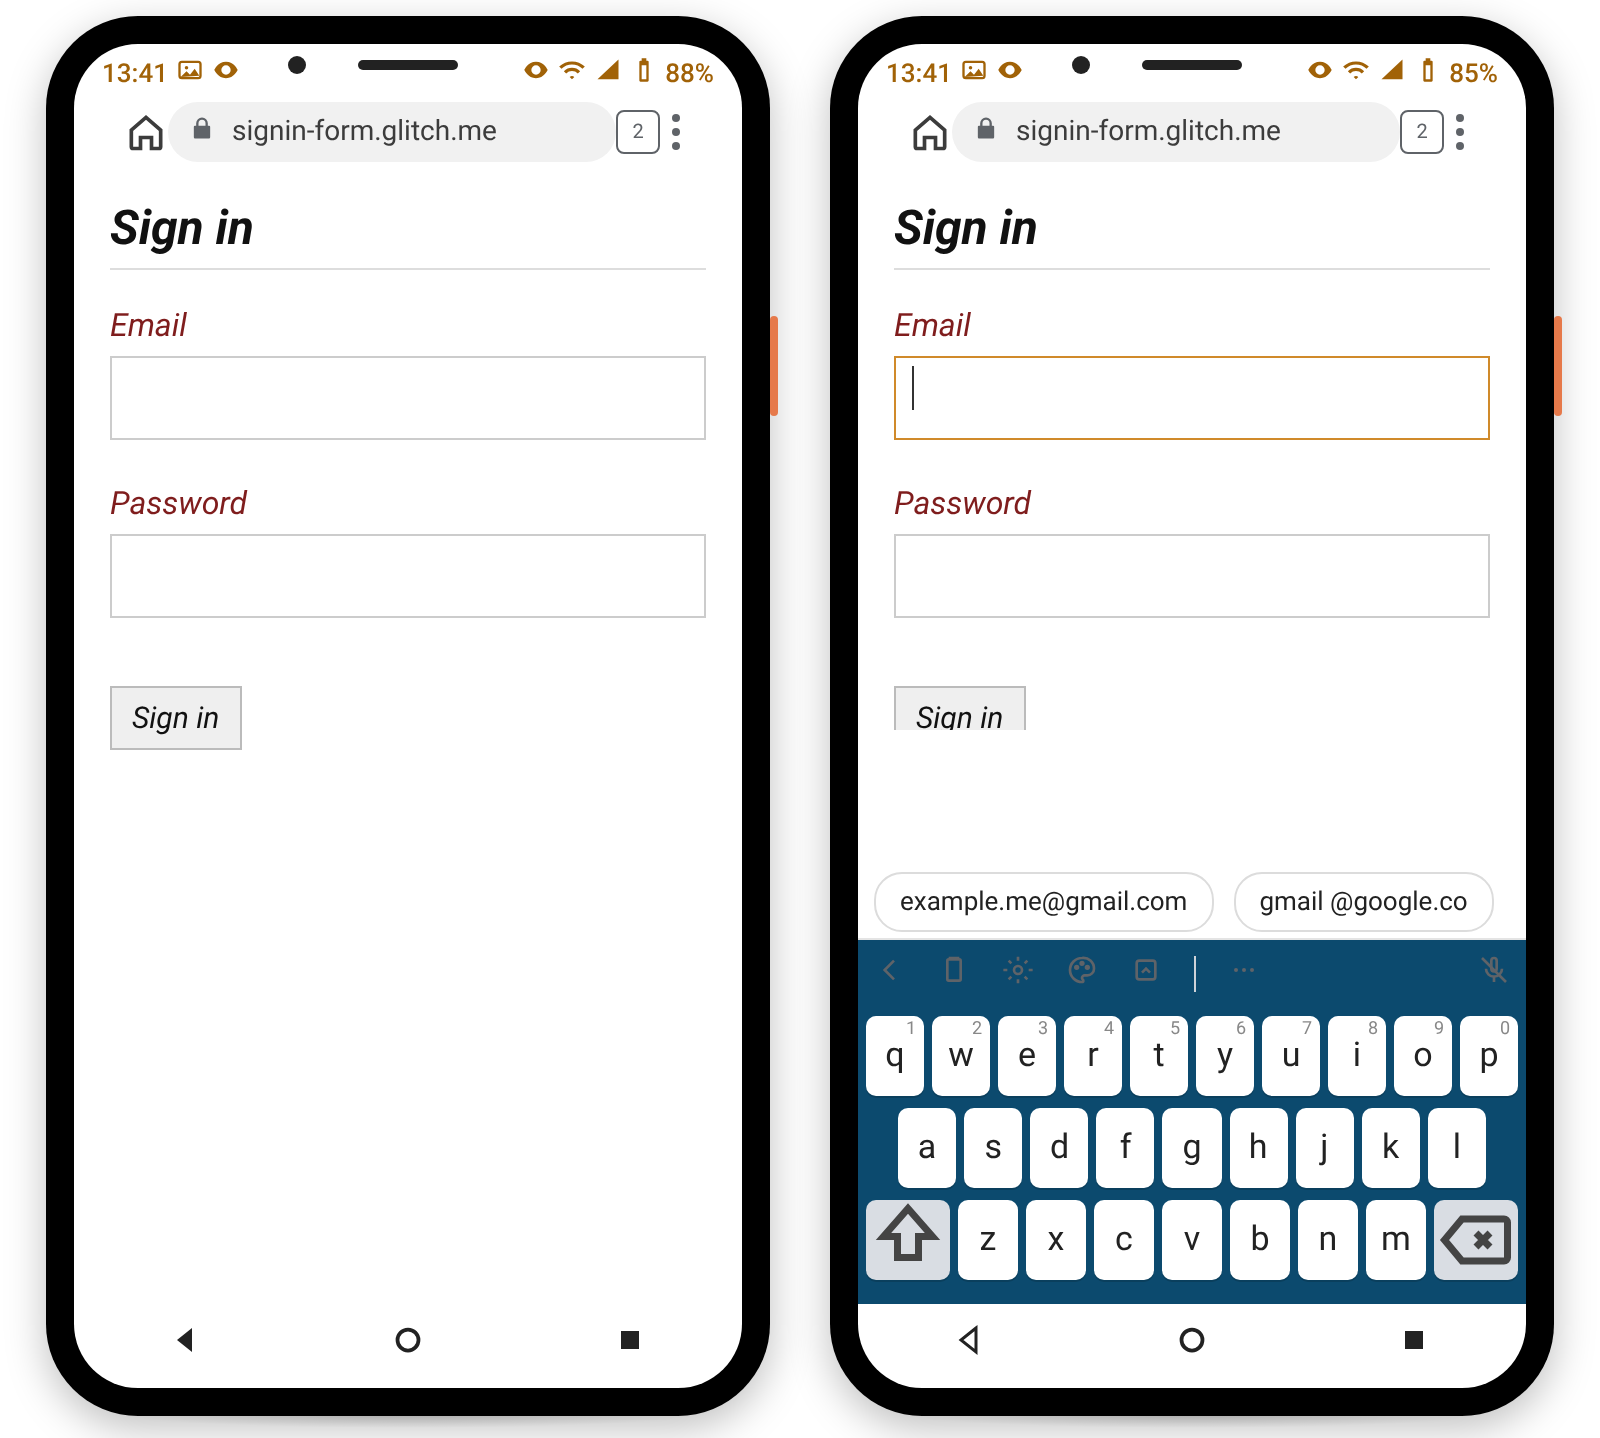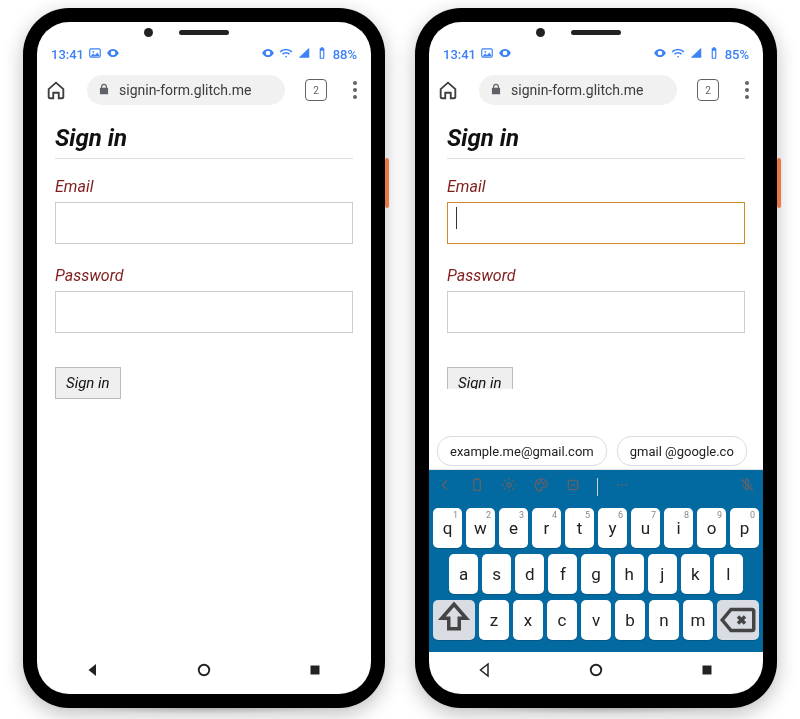--- a/index.html
+++ b/index.html
@@ -3,44 +3,44 @@
 <meta charset="utf-8">
 <style>
   html,body{margin:0;padding:0;background:#fff;font-family:Roboto,Arial,sans-serif;}
   .stage{width:800px;height:719px;position:relative;display:flex;gap:30px;justify-content:center;align-items:flex-start;padding-top:8px;}
   .phone{width:362px;height:700px;position:relative;}
   .frame{position:absolute;inset:0;border-radius:46px;background:#000;box-shadow:0 6px 20px rgba(0,0,0,.25);}
   .inner{position:absolute;left:14px;right:14px;top:14px;bottom:14px;border-radius:32px;background:#fff;overflow:hidden;}
   .spk{position:absolute;top:22px;left:50%;transform:translateX(-50%);width:50px;height:5px;border-radius:3px;background:#222;z-index:6;}
   .cam{position:absolute;top:20px;left:calc(50% - 60px);width:9px;height:9px;border-radius:50%;background:#222;z-index:6;}
   .sidebtn{position:absolute;width:4px;background:#e6794a;border-radius:2px;}
-  .statusbar{height:24px;margin-top:24px;display:flex;justify-content:space-between;align-items:flex-start;padding:0 14px;font-size:13px;font-weight:500;color:#3b82f6;}
+  .statusbar{height:24px;display:flex;justify-content:space-between;align-items:flex-end;padding:0 14px;font-size:13px;font-weight:500;color:#a16207;}
   .sicons{display:flex;gap:4px;align-items:center;}
   .sicons svg{width:14px;height:14px;}
-  .omni{height:40px;display:flex;align-items:center;gap:20px;padding:0 8px;}
+  .omni{height:40px;display:flex;align-items:center;gap:0;padding:0 25px;}
   .home-ic{width:22px;display:flex;justify-content:center;}
   .urlpill{flex:1;height:30px;background:#f1f1f1;border-radius:16px;display:flex;align-items:center;padding:0 10px;gap:8px;color:#3c3c3c;font-size:14px;}
   .urlpill .lock{width:14px;height:14px;color:#5f6368;}
   .sq{width:20px;height:20px;border:1.5px solid #5f6368;border-radius:4px;display:flex;align-items:center;justify-content:center;font-size:10px;color:#5f6368;}
   .menu3{display:flex;flex-direction:column;gap:3px;padding:0 6px;}
   .menu3 span{width:4px;height:4px;border-radius:50%;background:#5f6368;}
   .content{padding:10px 18px;font-style:italic;}
   .h1{font-size:24px;font-weight:700;color:#111;margin:4px 0 4px;}
   .hr{border:none;border-top:1px solid #ddd;margin:6px 0 18px;}
   .lbl{font-size:16px;color:#7f1d1d;margin-bottom:6px;}
   .inp{width:100%;height:42px;box-sizing:border-box;border:1px solid #ccc;background:#fff;padding:4px 8px;font-size:16px;outline:none;}
   .inp.focus{border:1px solid #d08a2a;}
   .cursor{display:inline-block;width:1px;height:22px;background:#333;vertical-align:middle;}
   .gap{height:22px;}
   .btn{display:inline-block;border:1px solid #bbb;background:#efefef;padding:6px 10px;font-size:15px;color:#111;}
   .btncut{position:relative;overflow:hidden;height:22px;}
   .navbar{position:absolute;left:0;right:0;bottom:2px;height:40px;display:flex;justify-content:space-around;align-items:center;}
   .navbar svg{width:18px;height:18px;color:#222;}
   
-  .kbwrap{position:absolute;left:0;right:0;bottom:42px;background:#0369a1;}
+  .kbwrap{position:absolute;left:0;right:0;bottom:42px;background:#0c4a6e;}
   .sugrow{background:#fff;height:36px;display:flex;align-items:center;gap:10px;padding:0 8px;border-bottom:1px solid #e4e4e4;}
   .chip{height:28px;border:1px solid #dcdcdc;border-radius:14px;padding:0 12px;display:flex;align-items:center;font-size:13px;color:#222;white-space:nowrap;}
   .kbtool{height:34px;display:flex;align-items:center;justify-content:space-between;padding:0 8px;color:#5f6368;}
   .kbtool .tl{display:flex;align-items:center;gap:16px;}
   .kbtool svg{width:16px;height:16px;}
   .kb{padding:4px 4px 6px;}
   .row{display:flex;gap:4px;justify-content:center;margin-bottom:6px;}
   .key{flex:1;max-width:30px;height:40px;background:#fff;border-radius:5px;box-shadow:0 1px 0 rgba(0,0,0,.15);display:flex;align-items:center;justify-content:center;font-size:17px;color:#222;position:relative;}
   .key .num{position:absolute;top:2px;right:4px;font-size:9px;color:#888;}
   .keyw{flex:1.4;max-width:44px;}

